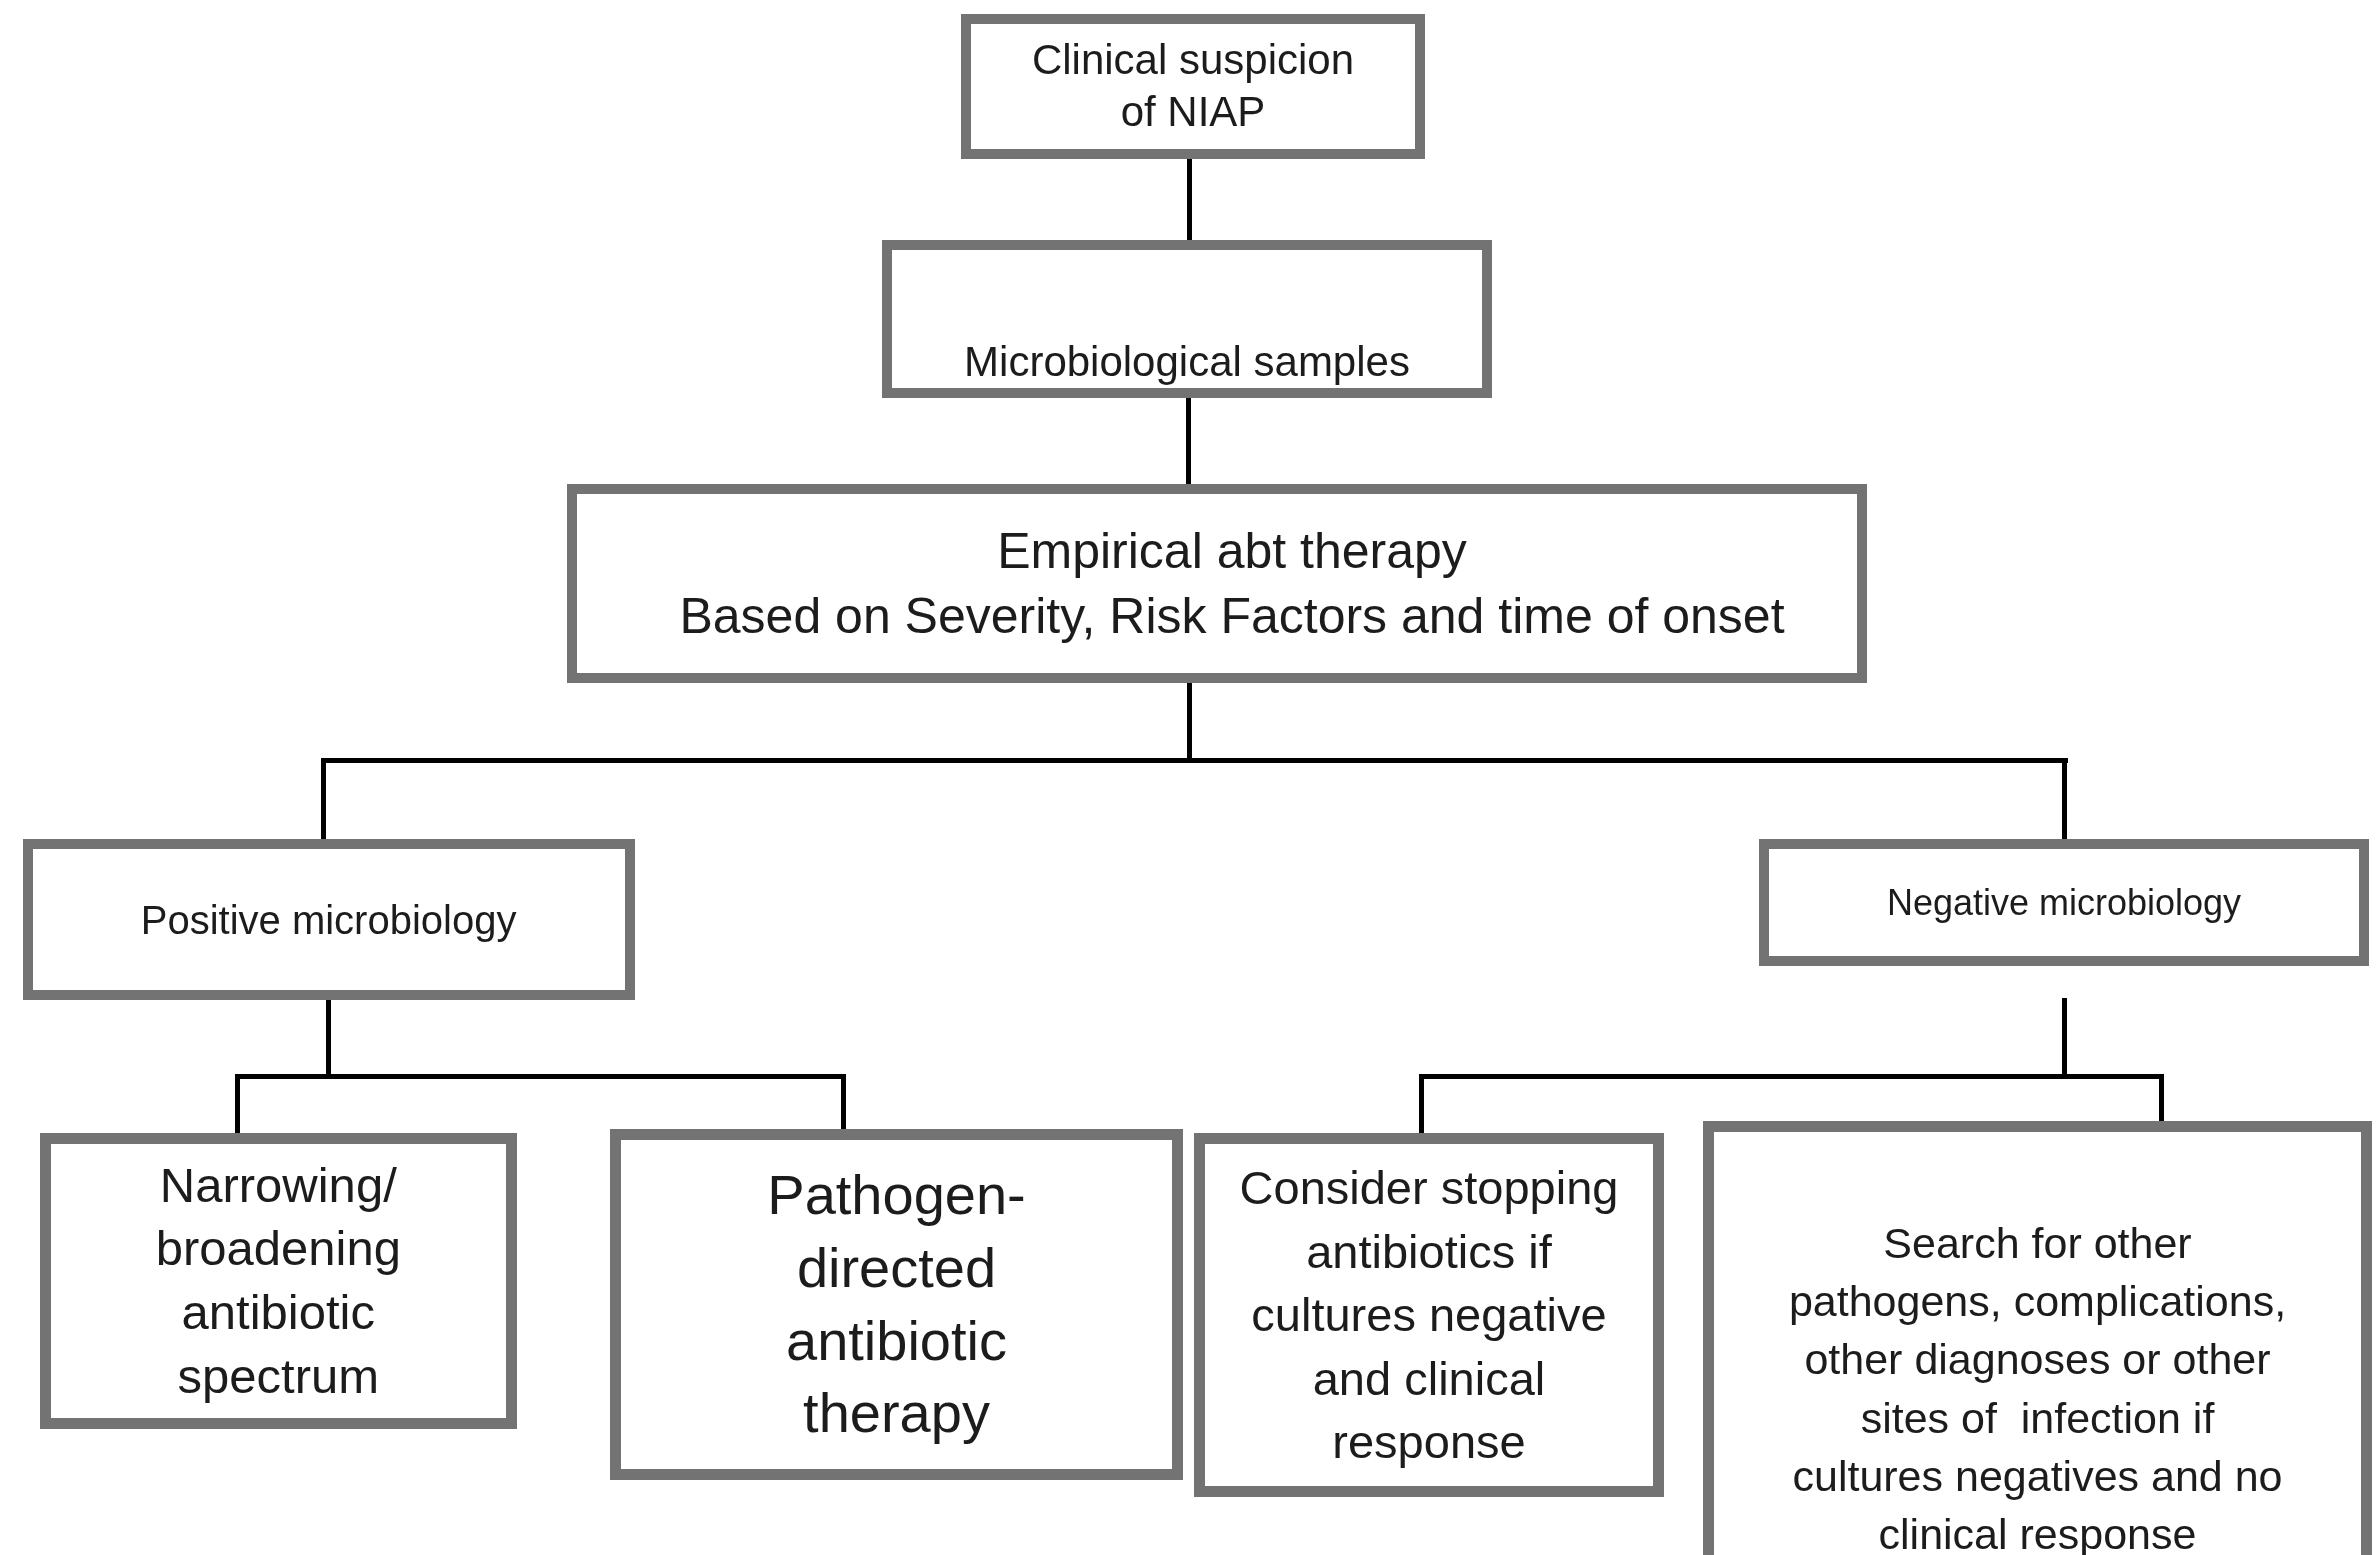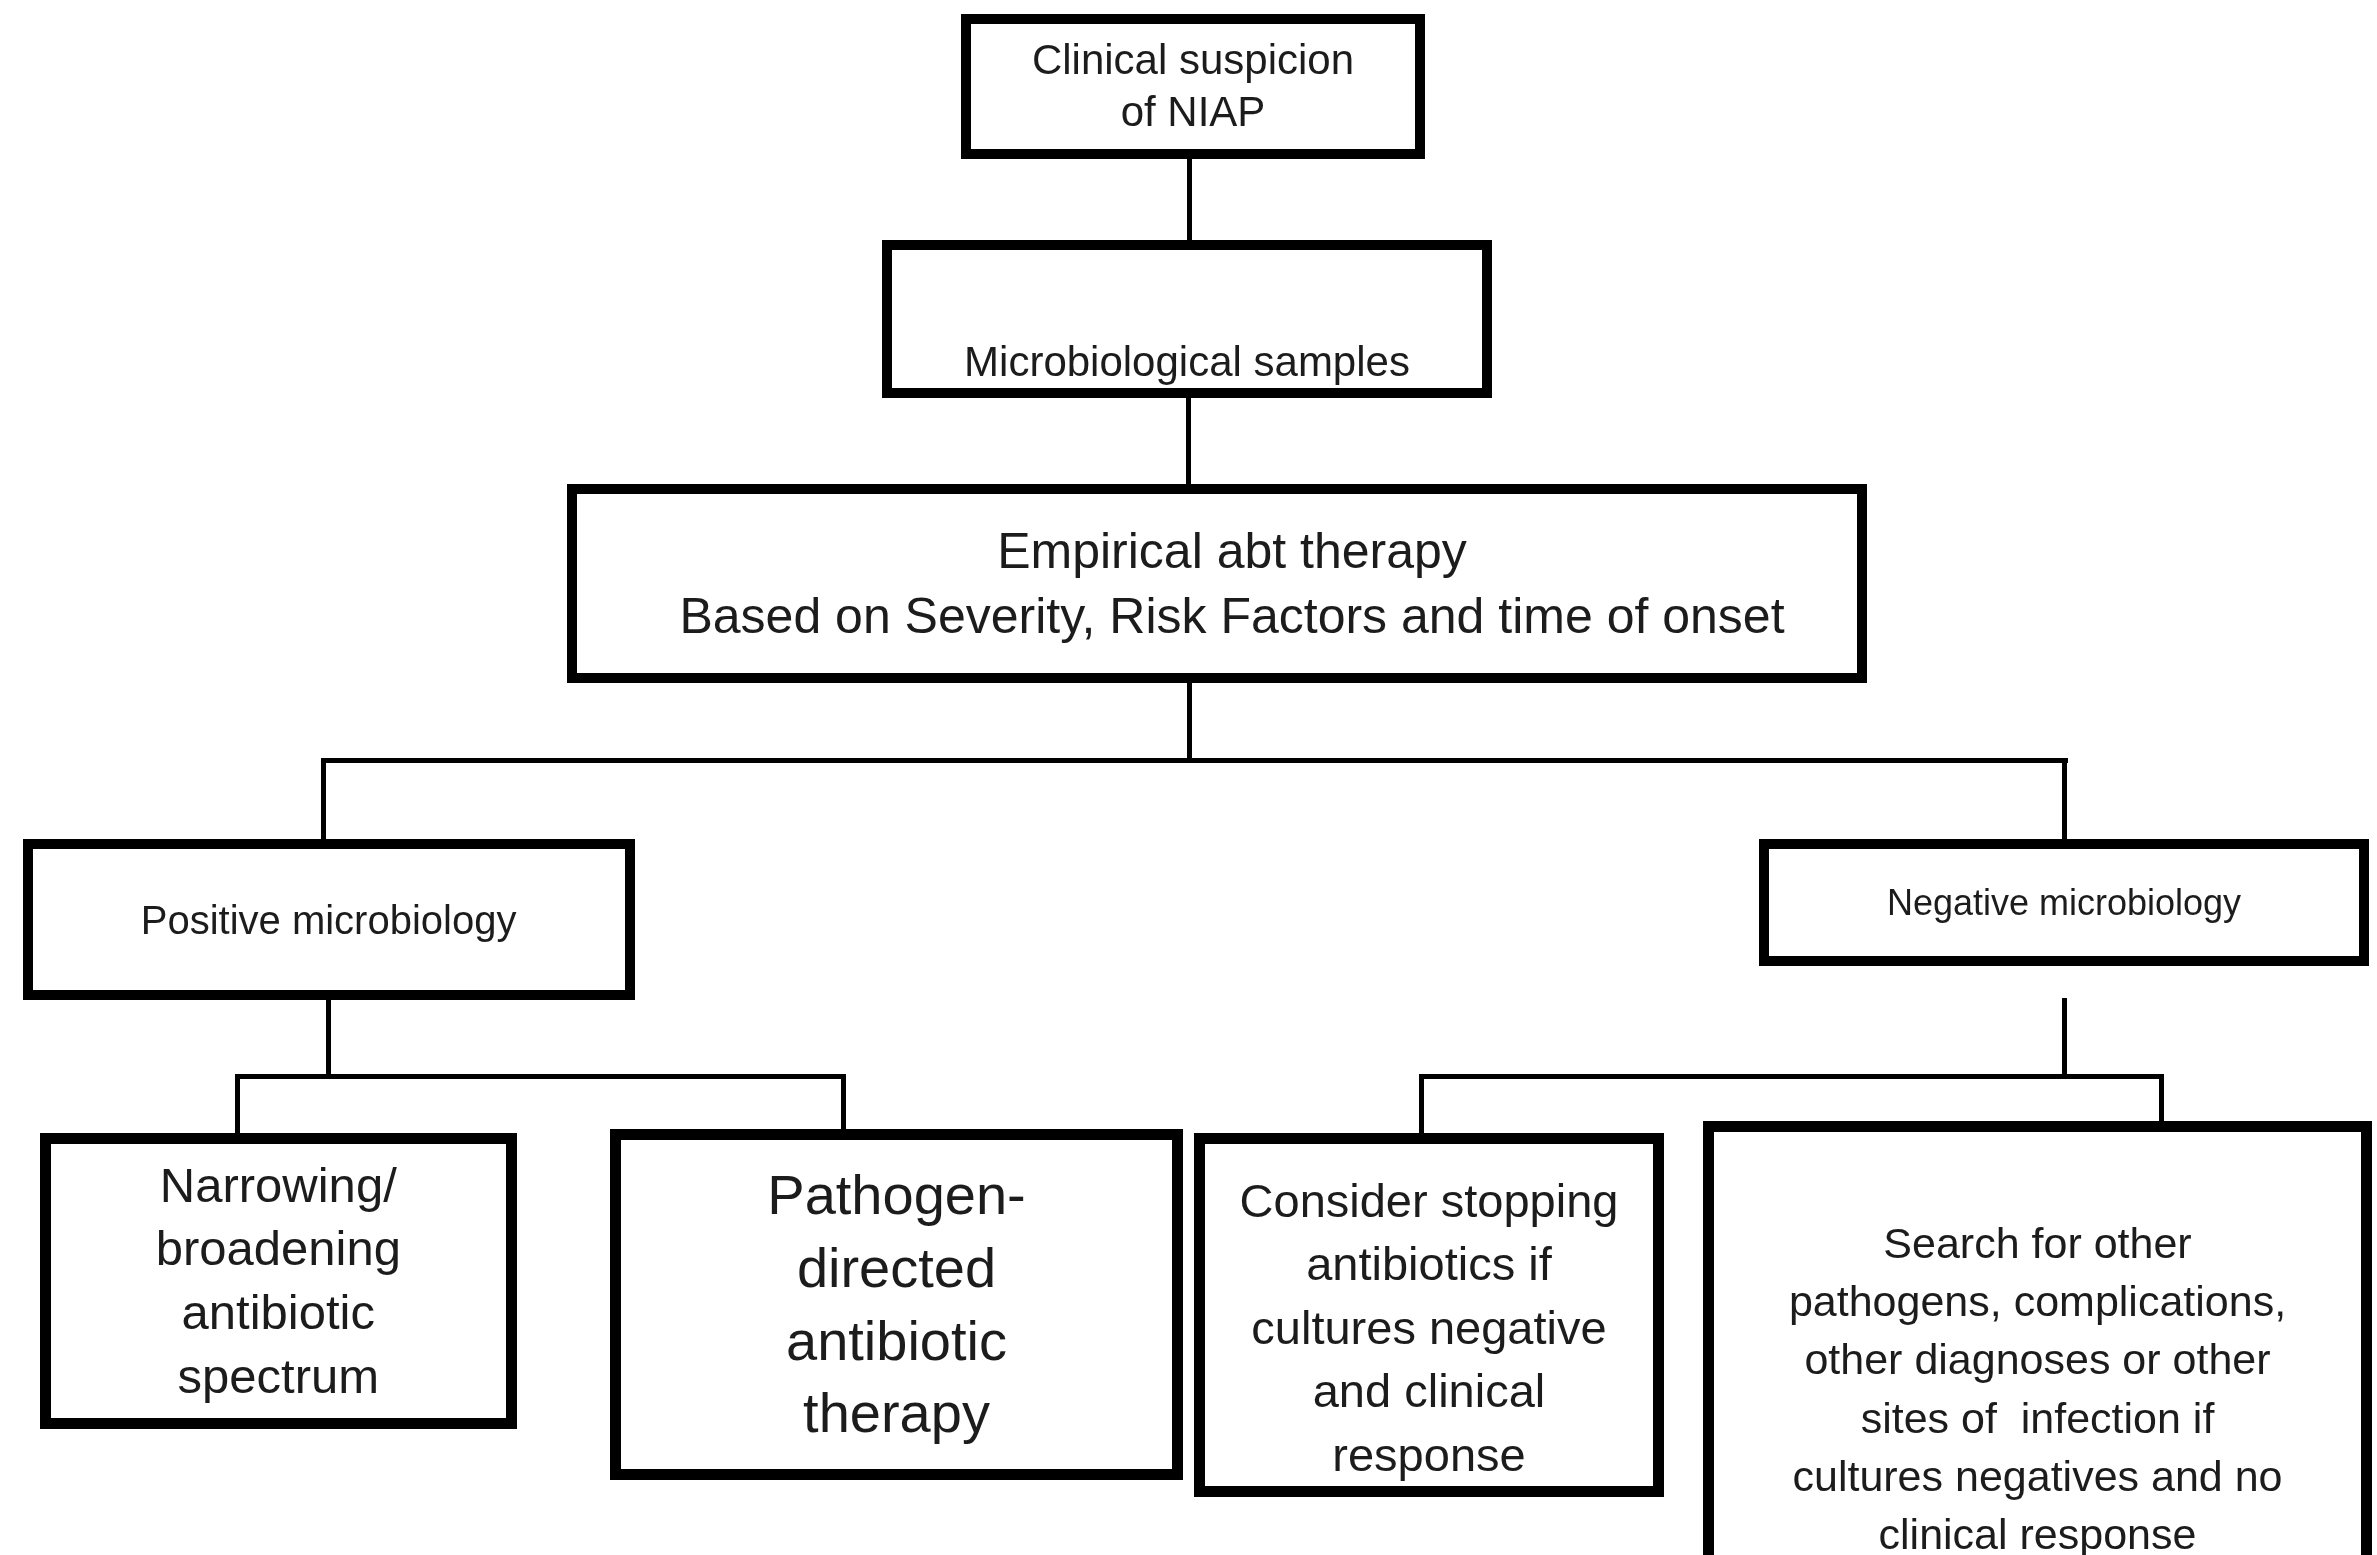--- a/index.html
+++ b/index.html
@@ -13,42 +13,42 @@
     height: 1555px;
     background: #ffffff;
     font-family: "Liberation Sans", sans-serif;
     color: #1c1c1c;
     overflow: hidden;
   }
   .node {
     position: absolute;
     box-sizing: border-box;
     background: #ffffff;
-    border: 10px solid #000000;
+    border: 10px solid #737373;
     display: flex;
     align-items: center;
     justify-content: center;
     text-align: center;
     white-space: pre-wrap;
     line-height: 1.25;
   }
   .node.thick { border-width: 11px; }
   .edge {
     position: absolute;
     background: #000000;
   }
   
   #n-clinical    { left: 961px; top: 13.6px;   width: 464px;  height: 145px; font-size: 42px; }
   #n-samples     { left: 882px;  top: 240px;  width: 610px;  height: 158px; font-size: 42px; align-items: flex-end; }
   #n-empirical   { left: 567px;  top: 484px;  width: 1300px; height: 199px; font-size: 50px; line-height: 1.3; padding-left: 30px; }
   #n-positive    { left: 22.6px;   top: 839px;  width: 612px;  height: 161px; font-size: 40px; }
   #n-negative    { left: 1759px; top: 839px;  width: 610px;  height: 127px; font-size: 36px; }
   #n-narrowing   { left: 11.8px;   top: 1133px; width: 477px;  height: 296px; font-size: 49px; line-height: 1.3; margin-left: 28px; }
   #n-pathogen    { left: 610px;  top: 1129px; width: 573px;  height: 351px; font-size: 56px; line-height: 1.3; }
-  #n-stopping    { left: 1194px; top: 1133px; width: 470px;  height: 364px; font-size: 47px; line-height: 1.35; align-items: flex-end; }
+  #n-stopping    { left: 1194px; top: 1133px; width: 470px;  height: 364px; font-size: 47px; line-height: 1.35; }
   #n-search      { left: 1703px; top: 1121px; width: 669px;  height: 535px; font-size: 43px; line-height: 1.35; }
   
   #e-v1  { left: 1187px; top: 158px;  width: 4.5px;    height: 83px;  }
   #e-v2  { left: 1186px; top: 396px;  width: 4.5px;    height: 90px;  }
   #e-v3  { left: 1187px; top: 681px;  width: 4.5px;    height: 81px;  }
   #e-h1  { left: 323px;  top: 758px;  width: 1745px; height: 4.5px;   }
   #e-v4  { left: 321px;  top: 758px;  width: 4.5px;    height: 83px;  }
   #e-v5  { left: 2062px; top: 758px;  width: 4.5px;    height: 83px;  }
   #e-v6  { left: 326px;  top: 998px; width: 4.5px;    height: 80px;  }
   #e-h2  { left: 237px;  top: 1074px; width: 609px;  height: 4.5px;   }

